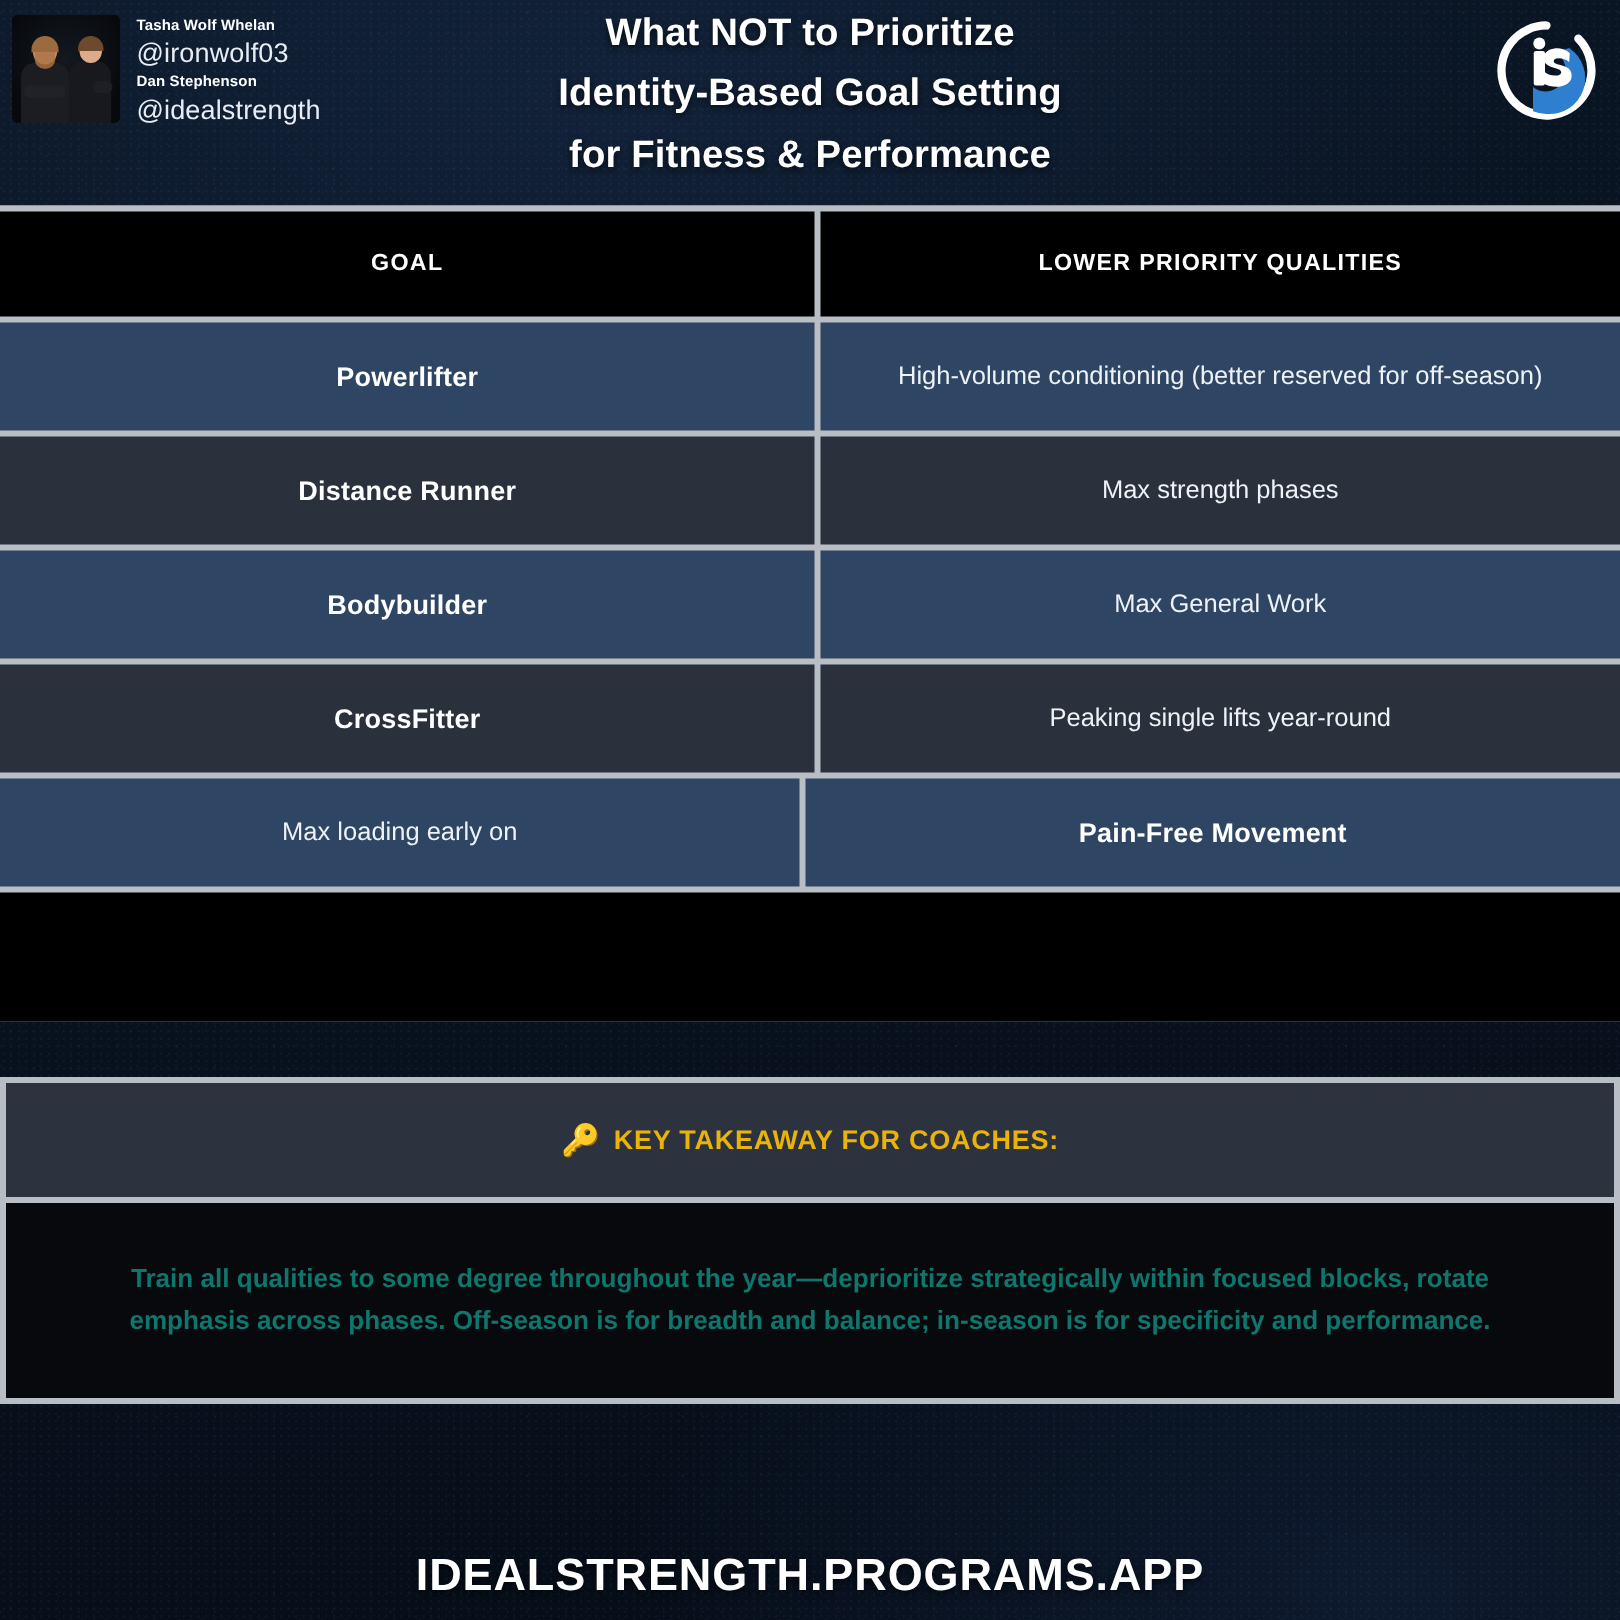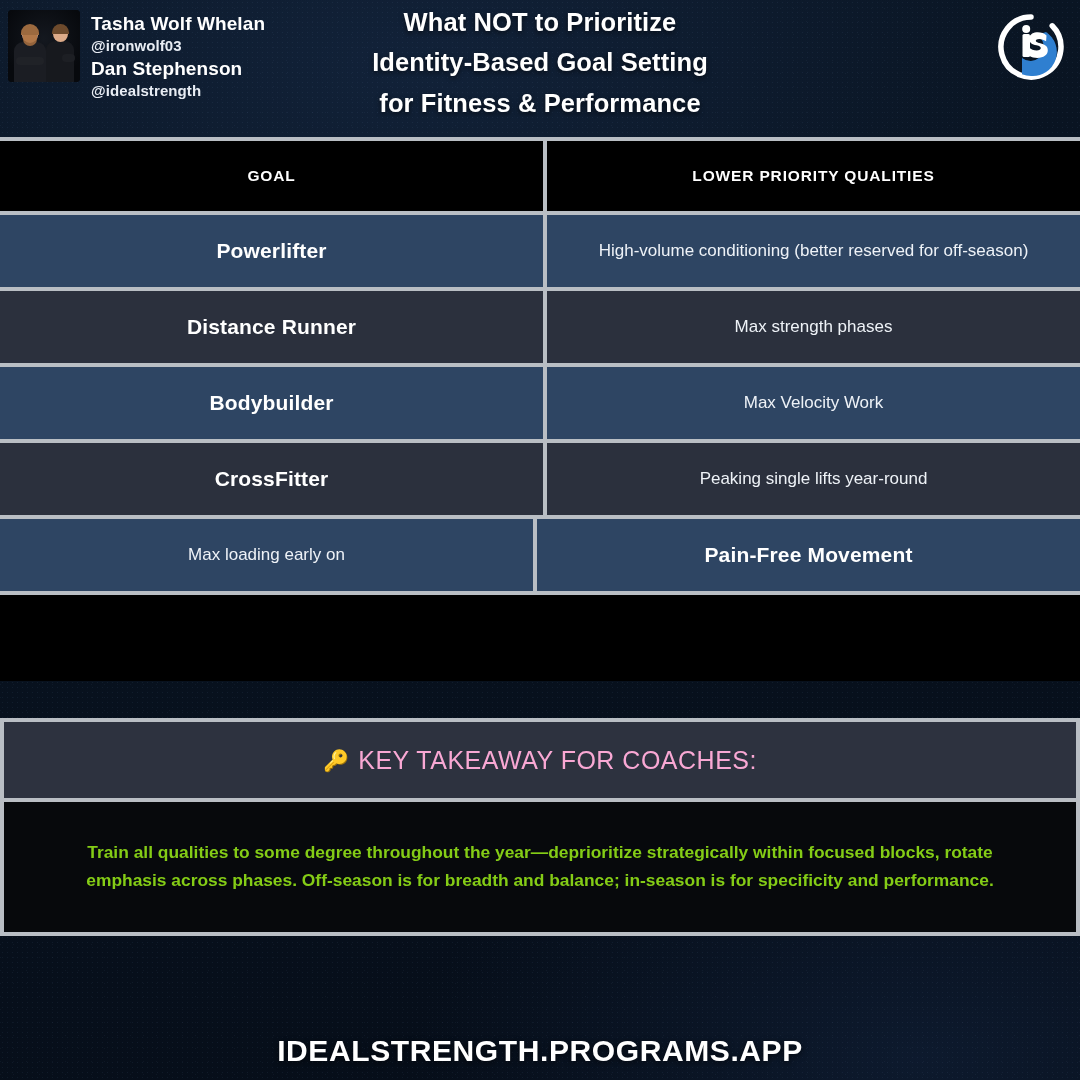--- a/index.html
+++ b/index.html
@@ -58,23 +58,23 @@
     border-radius:5px; background:#202227; }
   .figB{ left:36px; width:32px; height:60px; }
   .figB .head{ left:9px; top:2px; width:15px; height:16px; background:#ddab89; }
   .figB .hair{ position:absolute; left:8px; top:0px; width:17px; height:10px;
     border-radius:9px 9px 0 0; background:#6d4a2c; }
   .figB .body{ left:2px; top:17px; width:28px; height:43px; background:#17191e; }
   .figB .arm{ position:absolute; left:18px; top:30px; width:13px; height:8px;
     border-radius:5px; background:#1d1f24; }
 
   .names{ padding-top:1px; }
-  .names .nm{ font-size:19px; font-weight:bold; color:#ffffff; line-height:1.33;
+  .names .nm{ font-size:10px; font-weight:bold; color:#ffffff; line-height:1.33;
     letter-spacing:.1px; }
-  .names .hd{ font-size:15px; font-weight:bold; color:#e8edf4; line-height:1.33;
+  .names .hd{ font-size:18px; font-weight:normal; color:#e8edf4; line-height:1.33;
     letter-spacing:.1px; }
 
   .title{
     position:absolute; left:260px; top:2px; width:560px;
     text-align:center; color:#ffffff;
     font-size:25.5px; font-weight:bold; line-height:1.58; letter-spacing:.1px;
     text-shadow:0 2px 5px rgba(0,0,0,.6);
   }
 
   
@@ -91,38 +91,38 @@
   .cell{ display:flex; align-items:center; justify-content:center;
     text-align:center; color:#ffffff; padding:6px 14px; }
   .c-goal{ flex:0 0 543px; }
   .c-qual{ flex:1 1 auto; }
 
   .row-head .cell{ background:#000000; height:70px;
     font-size:15.5px; font-weight:bold; letter-spacing:.85px; }
 
   .row-body{ }
   .row-body .cell{ height:72px; font-size:17px; }
-  .row-body .c-goal{ font-weight:bold; font-size:21px; letter-spacing:.15px; }
+  .row-body .c-goal{ font-weight:bold; font-size:18px; letter-spacing:.15px; }
   .row-body .c-qual{ font-weight:normal; color:#eef2f7; }
   .row-body.tone-blue .cell{ background:#2e4563; }
   .row-body.tone-dark .cell{ background:#2b303d;text-align:right; }
 
   
   .band{ width:1080px; height:86px; background:#000000; }
 
   
   .takeaway{ position:absolute; left:0; top:718px; width:1080px; z-index:3;
     background:#b9bec4; padding:4px 0; }
   .tk-head{ width:1072px; margin:0 auto; height:76px; background:#2d323f;
     display:flex; align-items:center; justify-content:center; gap:9px; }
   .tk-head .kicon{ font-size:21px; line-height:1; }
-  .tk-head .ktxt{ color:#f9a8d4; font-size:25px; font-weight:normal; letter-spacing:.5px; }
+  .tk-head .ktxt{ color:#eab308; font-size:18px; font-weight:bold; letter-spacing:.5px; }
   .tk-body{ width:1072px; margin:4px auto 0; height:130px; background:#07090c;
     display:flex; align-items:center; justify-content:center; padding:0 52px; }
-  .tk-body p{ color:#84cc16; font-size:17.4px; font-weight:bold; line-height:1.6;
+  .tk-body p{ color:#0f766e; font-size:17.4px; font-weight:bold; line-height:1.6;
     text-align:center; }
 
   
   .footer{ position:absolute; left:0; top:977px; width:1080px; height:148px; z-index:3;
     display:flex; align-items:center; justify-content:center;
   }
   .footer .url{ color:#ffffff; font-size:30px; font-weight:bold; letter-spacing:.6px;
     text-shadow:0 2px 6px rgba(0,0,0,.65); }
 </style>
 </head>
@@ -184,21 +184,21 @@
     <div class="row row-body tone-blue">
       <div class="cell c-goal">Powerlifter</div>
       <div class="cell c-qual">High-volume conditioning (better reserved for off-season)</div>
     </div>
     <div class="row row-body tone-dark">
       <div class="cell c-goal">Distance Runner</div>
       <div class="cell c-qual">Max strength phases</div>
     </div>
     <div class="row row-body tone-blue">
       <div class="cell c-goal">Bodybuilder</div>
-      <div class="cell c-qual">Max Velocity Work</div>
+      <div class="cell c-qual">Max General Work</div>
     </div>
     <div class="row row-body tone-dark">
       <div class="cell c-goal">CrossFitter</div>
       <div class="cell c-qual">Peaking single lifts year-round</div>
     </div>
     <div class="row row-body tone-blue">
       <div class="cell c-qual">Max loading early on</div>
       <div class="cell c-goal">Pain-Free Movement</div>
     </div>
 

